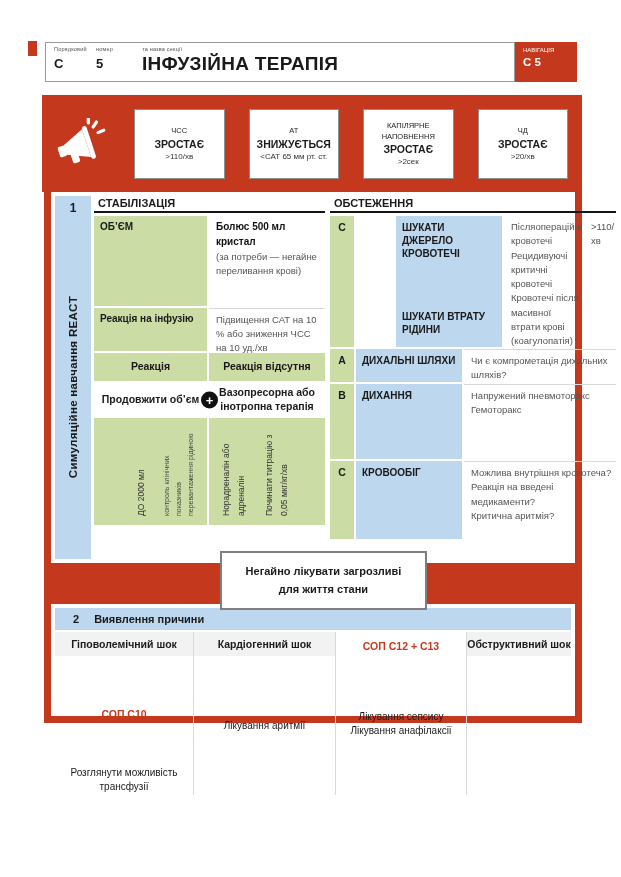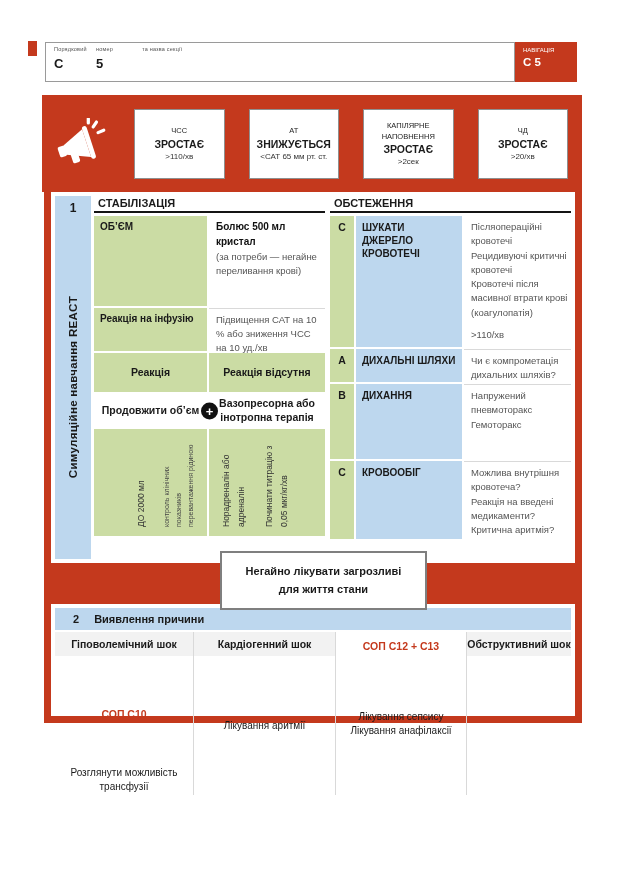--- a/index.html
+++ b/index.html
@@ -54,21 +54,21 @@
 
   .sec-left{flex:0 0 231px;margin-left:3px;display:flex;flex-direction:column;}
   .sec-right{flex:1;margin-left:5px;display:flex;flex-direction:column;}
   .sec-header{height:17px;font-weight:bold;font-size:11px;padding:1px 0 0 4px;
     border-bottom:2px solid #141414;margin-bottom:3px;}
 
   .lrow{display:flex;margin-bottom:2px;}
   .lc1{width:113px;margin-right:2px;}
   .lc2{width:116px;}
   .green{background:var(--green);}
-  .h90{height:90px;} .h43{height:43px;} .h40{height:39px;justify-content:center;} .h33{height:33px;} .h107{height:107px;}
+  .h90{height:90px;} .h43{height:43px;} .h40{height:28px;justify-content:center;} .h33{height:33px;} .h107{height:107px;}
   .cell-label{font-weight:bold;font-size:10px;padding:5px 6px;line-height:1.25;}
   .cell-detail{font-size:9.5px;color:var(--gray-text);padding:4px 2px 4px 7px;line-height:1.45;}
   .bold-line{font-weight:bold;color:#111;font-size:10px;margin-bottom:1px;}
   .sep{border-top:1px solid #d9d9d9;}
   .center-bold{display:flex;align-items:center;justify-content:center;font-weight:bold;
     font-size:10.5px;text-align:center;line-height:1.3;}
   .rel{position:relative;}
   .plus-badge{position:absolute;right:-11px;top:50%;transform:translateY(-50%);width:17px;height:17px;
     background:#111;border-radius:50%;color:#fff;font-size:13px;font-weight:bold;display:flex;
     align-items:center;justify-content:center;z-index:2;line-height:1;}
@@ -78,22 +78,22 @@
   .vcell-l{justify-content:flex-end;gap:12px;padding-left:40px;padding-right:10px;}
   .vcell-r{justify-content:flex-start;gap:12px;padding-left:10px;padding-right:34px;}
 
   .arow{display:flex;margin-bottom:2px;}
   .h131{height:131px;} .h33r{height:33px;} .h75{height:75px;} .h78{height:78px;}
   .acell-letter{flex:0 0 24px;margin-right:2px;background:var(--green);font-weight:bold;
     font-size:10.5px;text-align:center;padding-top:5px;}
   .acell-label{flex:0 0 106px;margin-right:2px;background:var(--blue);font-weight:bold;
     font-size:10px;padding:5px 6px;line-height:1.3;}
   .acell-detail{flex:1;font-size:9.5px;color:var(--gray-text);padding:4px 2px 4px 7px;line-height:1.5;}
-  .acol{flex:0 0 106px;margin-right:2px;background:var(--blue);display:flex;flex-direction:column;}
-  .acol-d{flex:1;display:flex;flex-direction:column;}
+  .acol{flex:0 0 106px;margin-right:2px;background:var(--blue);display:flex;flex-direction:column;margin-left:40px;}
+  .acol-d{flex:1;display:flex;flex-direction:row;}
   .albl{font-weight:bold;font-size:10px;padding:5px 6px;line-height:1.3;}
   .sub1{flex:1;}
   .sub2{height:42px;}
 
   
   #mid-band{position:absolute;left:44px;top:565px;width:538px;height:36px;background:var(--red);z-index:0;}
   #action-box{position:absolute;left:220px;top:551px;width:207px;height:59px;background:#fff;
     border:2px solid #7f7f7f;display:flex;align-items:center;justify-content:center;text-align:center;
     font-weight:bold;font-size:11px;line-height:1.55;padding:0 12px;z-index:3;}
 
@@ -126,20 +126,21 @@
     <div class="hcol hcol-c">
       <div class="tinylbl">Порядковий</div>
       <div class="hval">C</div>
     </div>
     <div class="hcol hcol-num">
       <div class="tinylbl">номер</div>
       <div class="hval">5</div>
     </div>
     <div class="hcol hcol-title">
       <div class="tinylbl">та назва секції</div>
+      <div class="htitle">ІНФУЗІЙНА ТЕРАПІЯ</div>
     </div>
   </div>
   <div class="header-nav">
     <div class="navlbl">НАВІГАЦІЯ</div>
     <div class="navval">C 5</div>
   </div>
 </div>
 
 <div id="alert-banner">
   <div class="megaphone">
@@ -228,20 +229,21 @@
     </div>
   </div>
 
   <div class="sec-right">
     <div class="sec-header">ОБСТЕЖЕННЯ</div>
 
     <div class="arow h131">
       <div class="acell-letter">C</div>
       <div class="acol">
         <div class="albl sub1">ШУКАТИ ДЖЕРЕЛО КРОВОТЕЧІ</div>
+        <div class="albl sub2">ШУКАТИ ВТРАТУ РІДИНИ</div>
       </div>
       <div class="acol-d">
         <div class="acell-detail sub1 pre">Післяопераційні кровотечі
 Рецидивуючі критичні кровотечі
 Кровотечі після масивної втрати крові (коагулопатія)</div>
         <div class="acell-detail sub2">&gt;110/хв</div>
       </div>
     </div>
 
     <div class="arow h33r">

